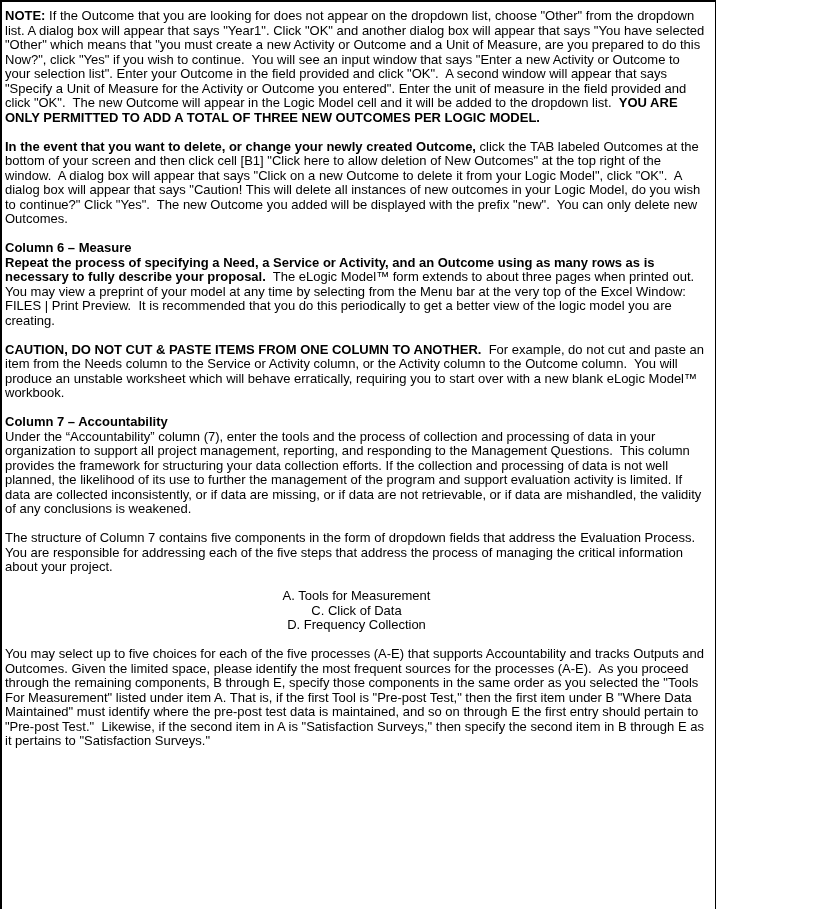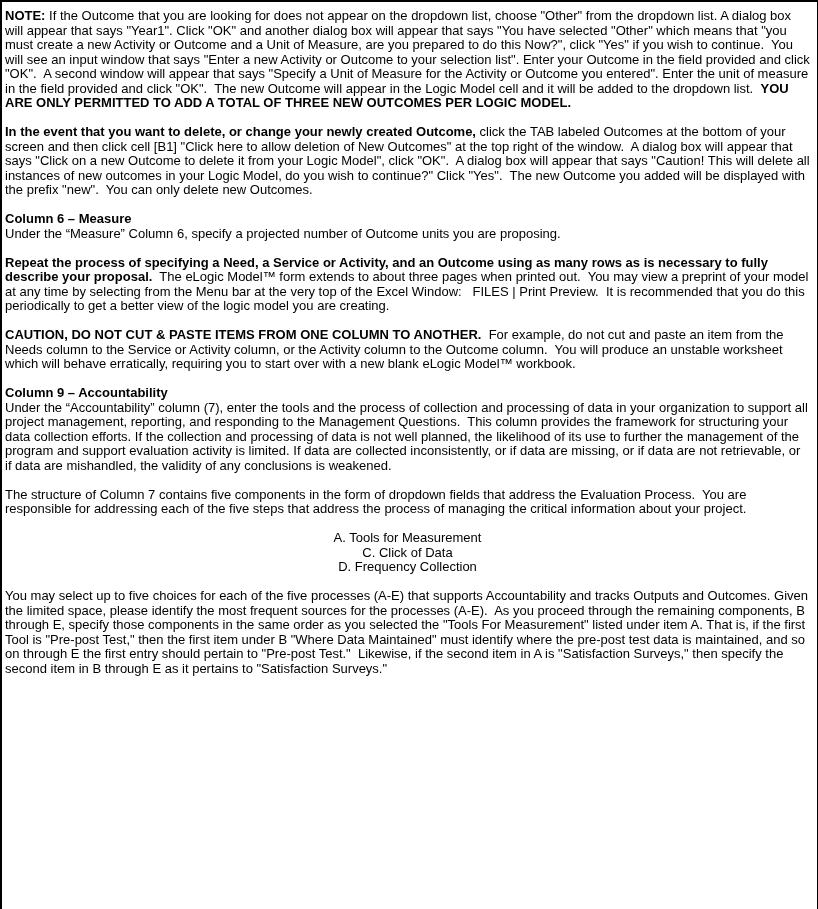--- a/index.html
+++ b/index.html
@@ -2,21 +2,21 @@
 <html><head>
 <meta charset="utf-8">
 <style>
   html, body {
     margin: 0;
     padding: 0;
     background: #ffffff;
   }
   .page {
     box-sizing: border-box;
-    width: 818px;
+    width: 716px;
     height: 909px;
     background: #ffffff;
     border-top: 2px solid #000000;
     border-left: 2px solid #000000;
     border-right: 1px solid #000000;
     overflow: hidden;
   }
   .doc-body {
     box-sizing: border-box;
     padding: 7px 7px 0 3px;
@@ -44,22 +44,21 @@
   }
 </style>
 </head>
 <body>
 
 <div class="page">
   <div class="doc-body">
       <div class="block para"><b class="seg-bold">NOTE:</b><span class="seg"> If the Outcome that you are looking for does not appear on the dropdown list, choose "Other" from the dropdown list. A dialog box will appear that says "Year1". Click "OK" and another dialog box will appear that says "You have selected "Other" which means that "you must create a new Activity or Outcome and a Unit of Measure, are you prepared to do this Now?", click "Yes" if you wish to continue.  You will see an input window that says "Enter a new Activity or Outcome to your selection list". Enter your Outcome in the field provided and click "OK".  A second window will appear that says "Specify a Unit of Measure for the Activity or Outcome you entered". Enter the unit of measure in the field provided and click "OK".  The new Outcome will appear in the Logic Model cell and it will be added to the dropdown list.  </span><b class="seg-bold">YOU ARE ONLY PERMITTED TO ADD A TOTAL OF THREE NEW OUTCOMES PER LOGIC MODEL.</b></div>
       <div class="block para"><b class="seg-bold">In the event that you want to delete, or change your newly created Outcome,</b><span class="seg"> click the TAB labeled Outcomes at the bottom of your screen and then click cell [B1] "Click here to allow deletion of New Outcomes" at the top right of the window.  A dialog box will appear that says "Click on a new Outcome to delete it from your Logic Model", click "OK".  A dialog box will appear that says "Caution! This will delete all instances of new outcomes in your Logic Model, do you wish to continue?" Click "Yes".  The new Outcome you added will be displayed with the prefix "new".  You can only delete new Outcomes.</span></div>
       <div class="block heading"><b class="seg-bold">Column 6 – Measure</b></div>
-      <div class="block para"><span class="seg">Under the “Measure” Column 6, specify a projected number of Outcome units you are proposing.</span></div>
       <div class="block para"><b class="seg-bold">Repeat the process of specifying a Need, a Service or Activity, and an Outcome using as many rows as is necessary to fully describe your proposal.</b><span class="seg">  The eLogic Model™ form extends to about three pages when printed out.  You may view a preprint of your model at any time by selecting from the Menu bar at the very top of the Excel Window:   FILES | Print Preview.  It is recommended that you do this periodically to get a better view of the logic model you are creating.</span></div>
       <div class="block para"><b class="seg-bold">CAUTION, DO NOT CUT &amp; PASTE ITEMS FROM ONE COLUMN TO ANOTHER.</b><span class="seg">  For example, do not cut and paste an item from the Needs column to the Service or Activity column, or the Activity column to the Outcome column.  You will produce an unstable worksheet which will behave erratically, requiring you to start over with a new blank eLogic Model™ workbook.</span></div>
-      <div class="block heading"><b class="seg-bold">Column 9 – Accountability</b></div>
+      <div class="block heading"><b class="seg-bold">Column 7 – Accountability</b></div>
       <div class="block para"><span class="seg">Under the “Accountability” column (7), enter the tools and the process of collection and processing of data in your organization to support all project management, reporting, and responding to the Management Questions.  This column provides the framework for structuring your data collection efforts. If the collection and processing of data is not well planned, the likelihood of its use to further the management of the program and support evaluation activity is limited. If data are collected inconsistently, or if data are missing, or if data are not retrievable, or if data are mishandled, the validity of any conclusions is weakened.</span></div>
       <div class="block para"><span class="seg">The structure of Column 7 contains five components in the form of dropdown fields that address the Evaluation Process.  You are responsible for addressing each of the five steps that address the process of managing the critical information about your project.</span></div>
       <div class="block list"><div class="list-line">A. Tools for Measurement</div><div class="list-line">C. Click of Data</div><div class="list-line">D. Frequency Collection</div></div>
       <div class="block para"><span class="seg">You may select up to five choices for each of the five processes (A-E) that supports Accountability and tracks Outputs and Outcomes. Given the limited space, please identify the most frequent sources for the processes (A-E).  As you proceed through the remaining components, B through E, specify those components in the same order as you selected the "Tools For Measurement" listed under item A. That is, if the first Tool is "Pre-post Test," then the first item under B "Where Data Maintained" must identify where the pre-post test data is maintained, and so on through E the first entry should pertain to "Pre-post Test."  Likewise, if the second item in A is "Satisfaction Surveys," then specify the second item in B through E as it pertains to "Satisfaction Surveys."</span></div>
     </div>
 </div>
 
 </body></html>

